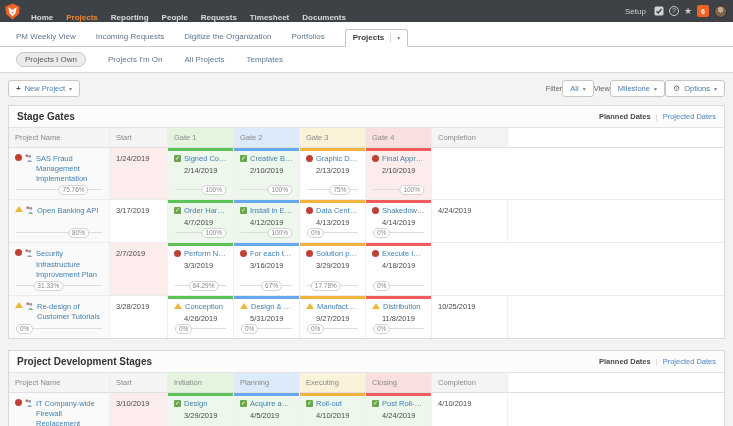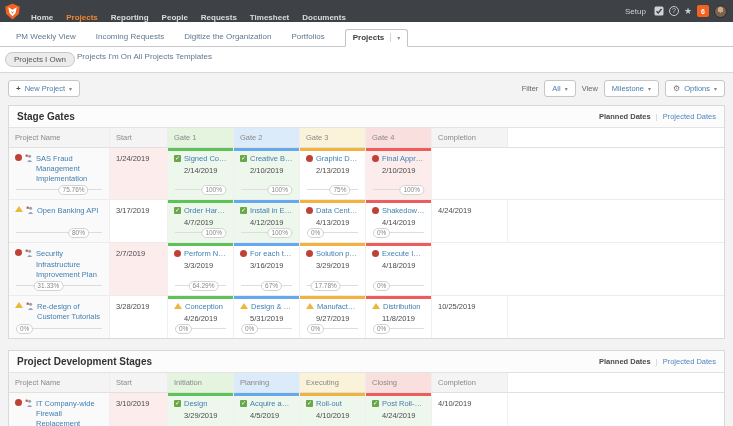--- a/index.html
+++ b/index.html
@@ -31,33 +31,33 @@
 
   
   .tabsrow { display:flex; align-items:flex-end; gap:20px; padding:7px 0 0 16px;
     border-bottom:1px solid #c9c9c9; background:#fff; }
   .tab { font-size:8px; color:#5f7891; padding:3px 0 5px; cursor:pointer; white-space:nowrap; }
   .tab-active { display:flex; align-items:center; gap:6px; background:#fff; border:1px solid #c4c4c4;
     border-bottom:1px solid #fff; border-radius:3px 3px 0 0; padding:3px 7px 4px; margin-bottom:-1px; cursor:pointer; }
   .tab-active .lbl { font-size:8px; font-weight:bold; color:#3d3d3d; }
   .tabsep { width:1px; height:9px; background:#d4d4d4; }
   .caret { font-size:6px; color:#888; }
-  .subtabs { display:flex; gap:2px; padding:5px 5px 5px; font-size:8px; background:#fff; }
+  .subtabs { display:flex; align-items:center; gap:22px; padding:5px 16px 5px; font-size:8px; background:#fff; }
   .subtab { color:#5f7891; cursor:pointer; }
   .subtab.active { background:#ececec; border:1px solid #c6c6c6; border-radius:10px; padding:2px 8px; color:#555; }
 
   
   .content { background:#f3f3f3; border-top:1px solid #d8d8d8; padding:5px 8px 8px; height:100%; }
   .toolbar { display:flex; justify-content:space-between; align-items:center; margin:2px 0 8px; }
   .btn { display:inline-flex; align-items:center; gap:4px; background:#fff; border:1px solid #c6c6c6;
     border-radius:3px; padding:3px 7px; font-size:7.5px; color:#4a7dad; cursor:pointer;
     font-family:"Liberation Sans", sans-serif; }
   .btn .plus { color:#555; font-weight:bold; font-size:8px; }
   .btn .gear { color:#777; font-size:8px; }
-  .toolbar-right { display:flex; align-items:center; gap:6px; }
+  .toolbar-right { display:flex; align-items:center; gap:0; }
   .tlabel { font-size:7.5px; color:#666; }
 
   
   .card { background:#fff; border:1px solid #d9d9d9; margin-bottom:11px; }
   .card-head { display:flex; justify-content:space-between; align-items:center; padding:5px 8px;
     border-bottom:1px solid #e3e3e3; background:#fcfcfc; }
   .card-title { font-size:10px; font-weight:bold; color:#333; }
   .datetoggle { display:flex; align-items:center; gap:5px; font-size:7.5px; }
   .dt-planned { color:#4a4a4a; font-weight:bold; cursor:pointer; }
   .dt-sep { color:#ccc; }

